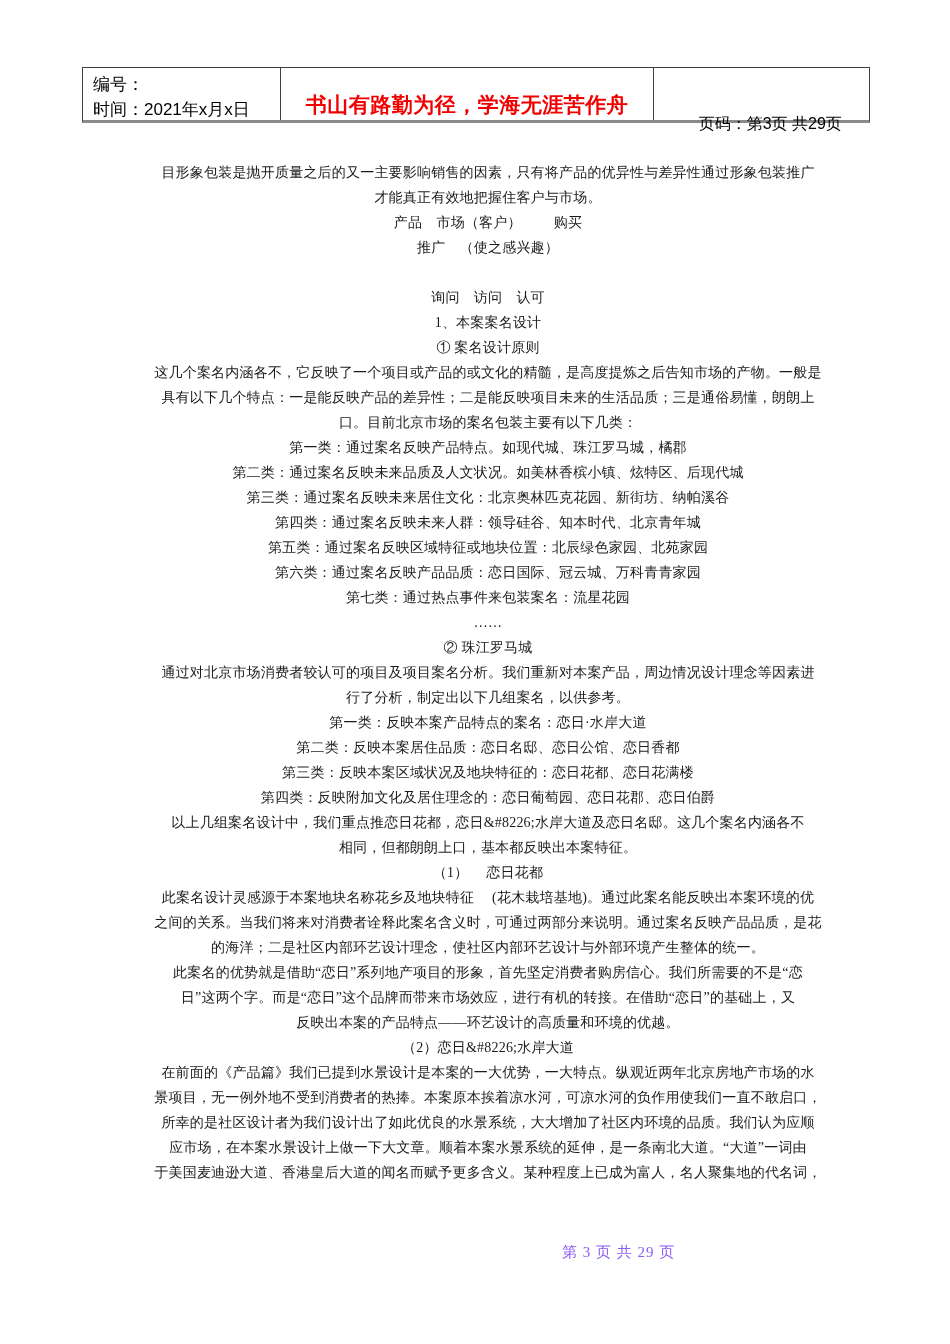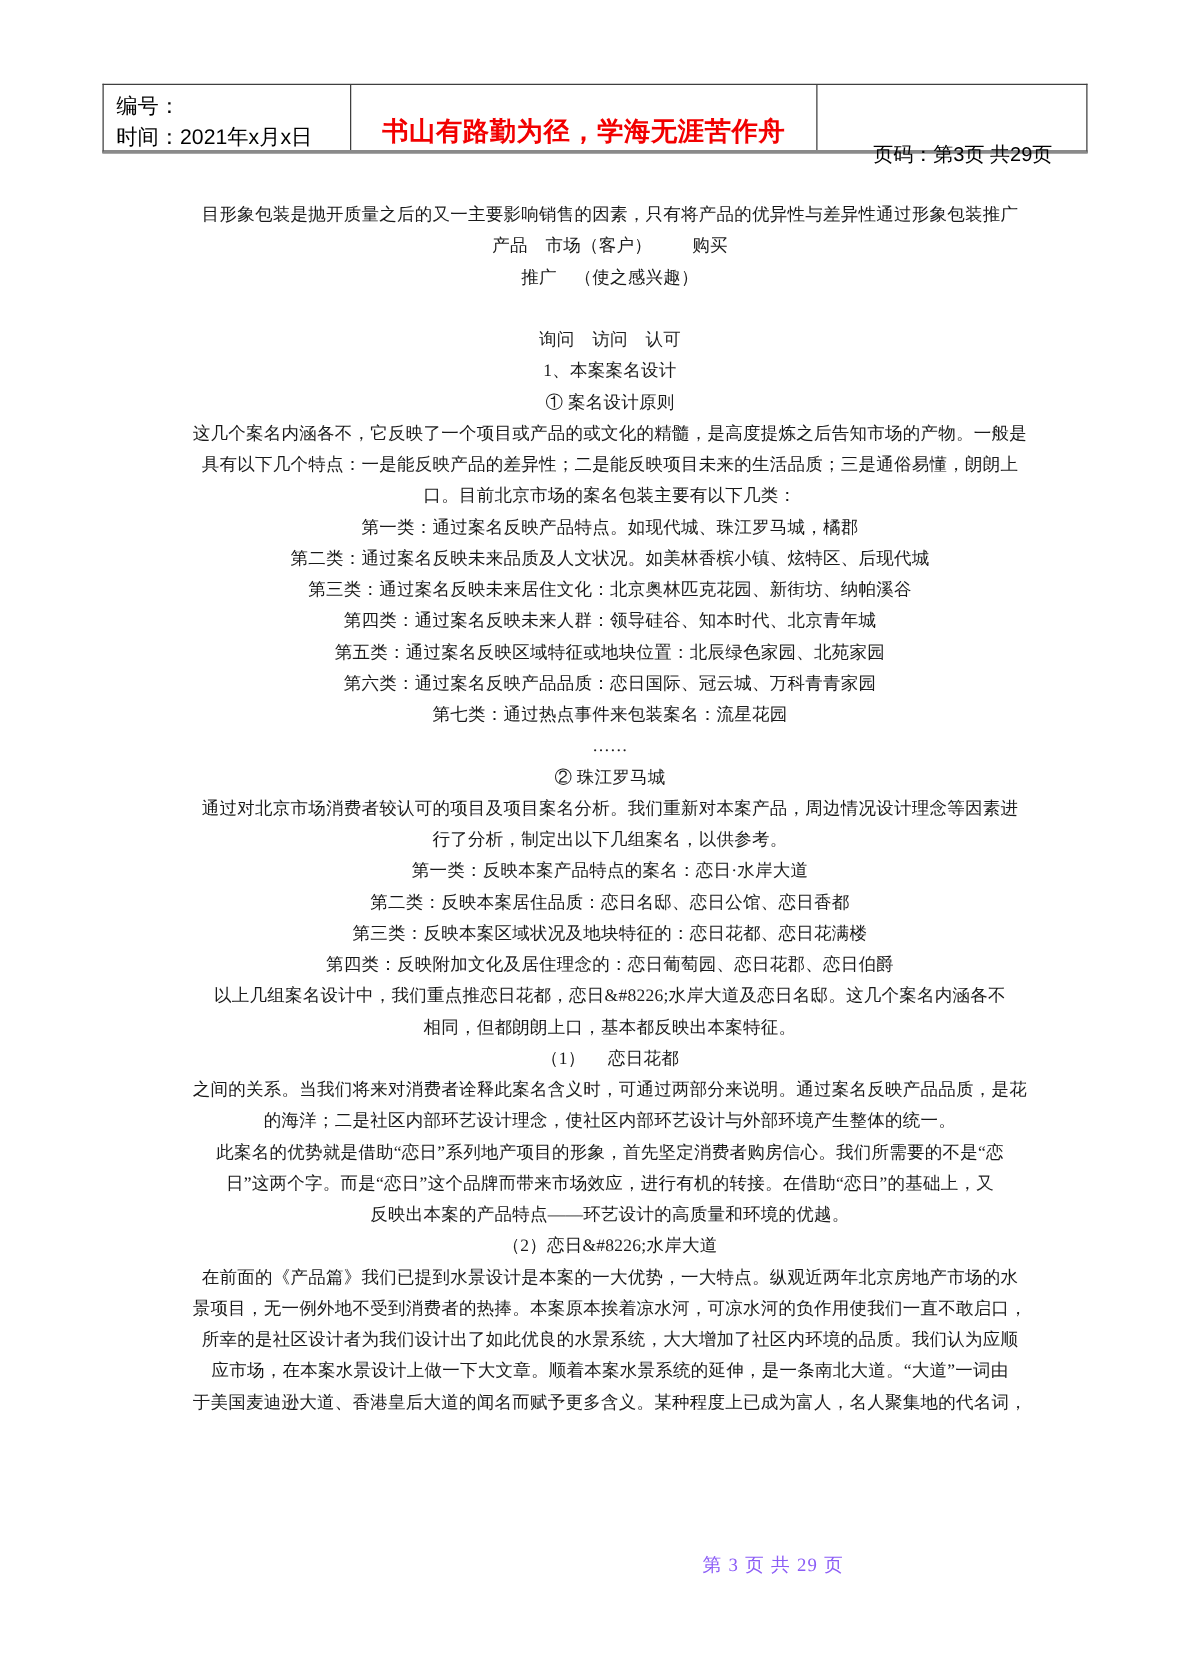--- a/index.html
+++ b/index.html
@@ -106,20 +106,21 @@
     <div class="cell cell-slogan">
       <div class="slogan">书山有路勤为径，学海无涯苦作舟</div>
     </div>
     <div class="cell cell-page">
       <span>页码：第3页 共29页</span>
     </div>
   </div>
 
   <div class="body-text">
       <div class="line">目形象包装是抛开质量之后的又一主要影响销售的因素，只有将产品的优异性与差异性通过形象包装推广</div>
+      <div class="line">才能真正有效地把握住客户与市场。</div>
       <div class="line">产品　市场（客户）　　 购买</div>
       <div class="line">推广　（使之感兴趣）</div>
       <div class="line"></div>
       <div class="line">询问　访问　认可</div>
       <div class="line">1、本案案名设计</div>
       <div class="line">① 案名设计原则</div>
       <div class="line">这几个案名内涵各不，它反映了一个项目或产品的或文化的精髓，是高度提炼之后告知市场的产物。一般是</div>
       <div class="line">具有以下几个特点：一是能反映产品的差异性；二是能反映项目未来的生活品质；三是通俗易懂，朗朗上</div>
       <div class="line">口。目前北京市场的案名包装主要有以下几类：</div>
       <div class="line">第一类：通过案名反映产品特点。如现代城、珠江罗马城，橘郡</div>
@@ -133,20 +134,21 @@
       <div class="line">② 珠江罗马城</div>
       <div class="line">通过对北京市场消费者较认可的项目及项目案名分析。我们重新对本案产品，周边情况设计理念等因素进</div>
       <div class="line">行了分析，制定出以下几组案名，以供参考。</div>
       <div class="line">第一类：反映本案产品特点的案名：恋日·水岸大道</div>
       <div class="line">第二类：反映本案居住品质：恋日名邸、恋日公馆、恋日香都</div>
       <div class="line">第三类：反映本案区域状况及地块特征的：恋日花都、恋日花满楼</div>
       <div class="line">第四类：反映附加文化及居住理念的：恋日葡萄园、恋日花郡、恋日伯爵</div>
       <div class="line">以上几组案名设计中，我们重点推恋日花都，恋日&amp;#8226;水岸大道及恋日名邸。这几个案名内涵各不</div>
       <div class="line">相同，但都朗朗上口，基本都反映出本案特征。</div>
       <div class="line">（1）　 恋日花都</div>
+      <div class="line">此案名设计灵感源于本案地块名称花乡及地块特征　 (花木栽培基地)。通过此案名能反映出本案环境的优</div>
       <div class="line">之间的关系。当我们将来对消费者诠释此案名含义时，可通过两部分来说明。通过案名反映产品品质，是花</div>
       <div class="line">的海洋；二是社区内部环艺设计理念，使社区内部环艺设计与外部环境产生整体的统一。</div>
       <div class="line">此案名的优势就是借助“恋日”系列地产项目的形象，首先坚定消费者购房信心。我们所需要的不是“恋</div>
       <div class="line">日”这两个字。而是“恋日”这个品牌而带来市场效应，进行有机的转接。在借助“恋日”的基础上，又</div>
       <div class="line">反映出本案的产品特点——环艺设计的高质量和环境的优越。</div>
       <div class="line">（2）恋日&amp;#8226;水岸大道</div>
       <div class="line">在前面的《产品篇》我们已提到水景设计是本案的一大优势，一大特点。纵观近两年北京房地产市场的水</div>
       <div class="line">景项目，无一例外地不受到消费者的热捧。本案原本挨着凉水河，可凉水河的负作用使我们一直不敢启口，</div>
       <div class="line">所幸的是社区设计者为我们设计出了如此优良的水景系统，大大增加了社区内环境的品质。我们认为应顺</div>
       <div class="line">应市场，在本案水景设计上做一下大文章。顺着本案水景系统的延伸，是一条南北大道。“大道”一词由</div>

